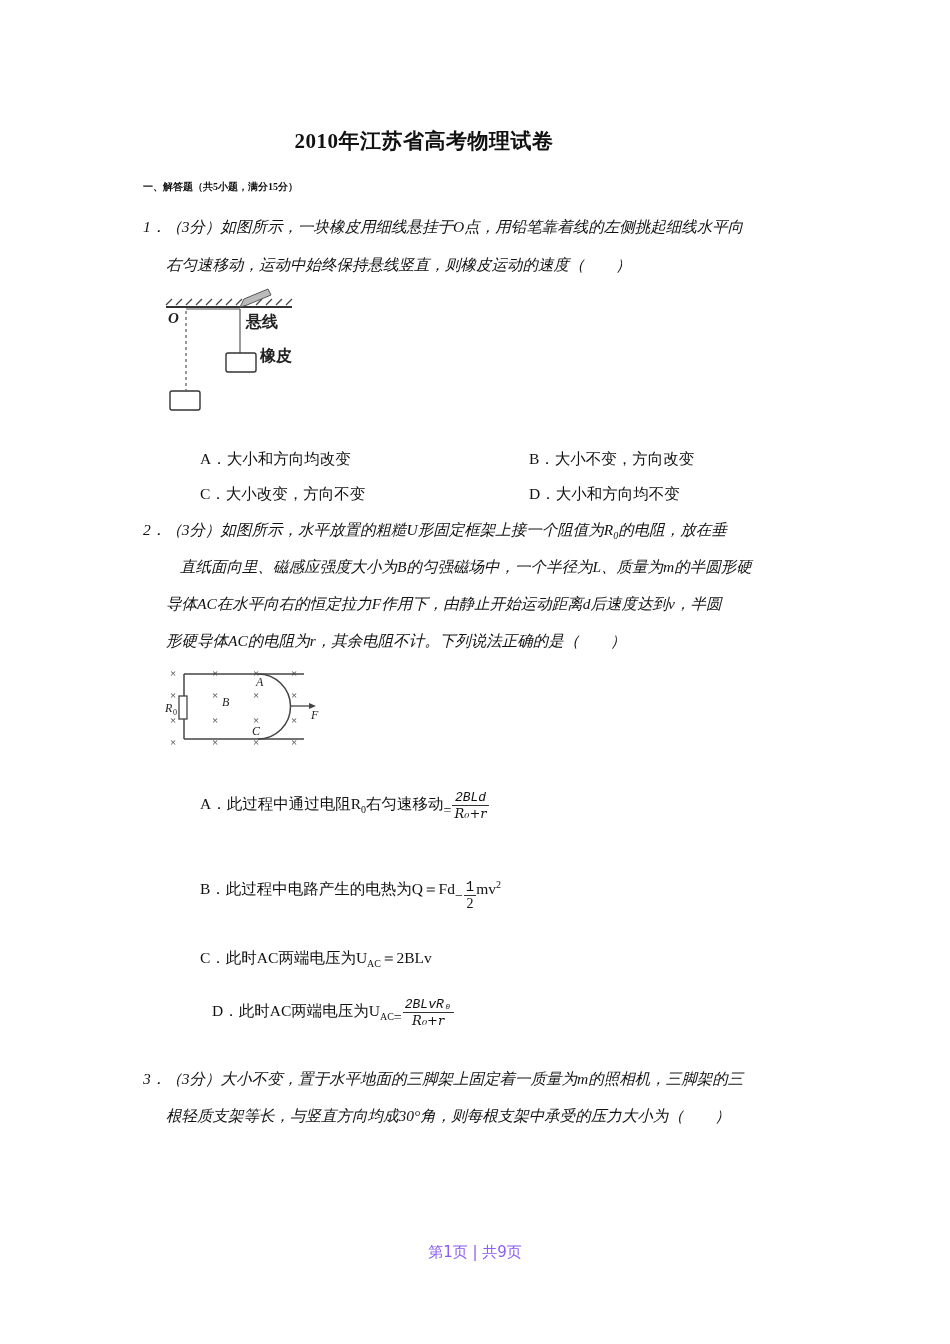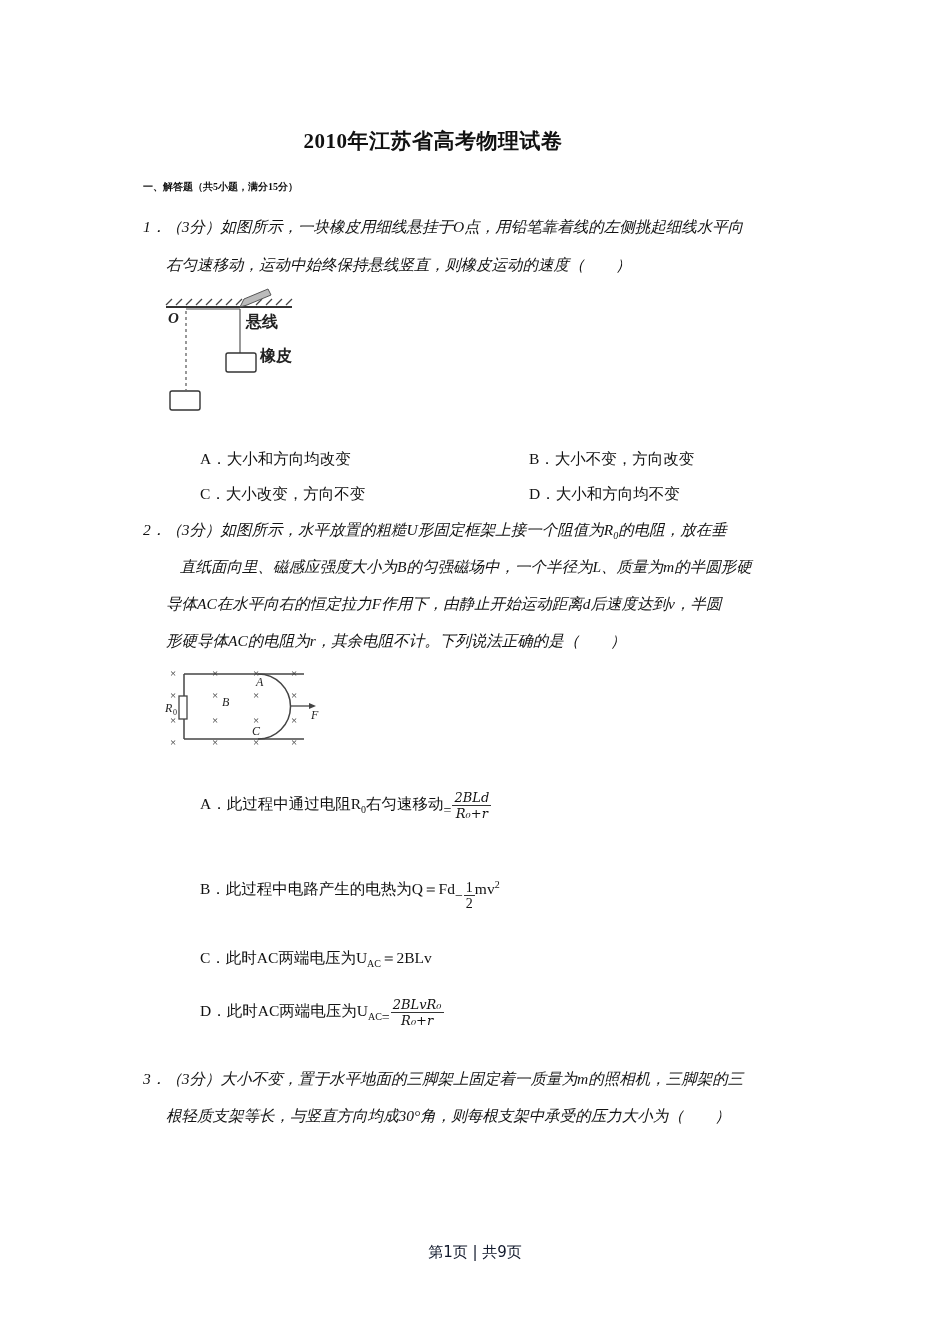--- a/index.html
+++ b/index.html
@@ -3,42 +3,42 @@
 <meta charset="utf-8">
 <style>
   html, body { margin: 0; padding: 0; background: #ffffff; }
   body {
     width: 950px; height: 1344px; position: relative; overflow: hidden;
     font-family: "Liberation Serif", "DejaVu Serif", serif;
     color: #111;
   }
   .abs { position: absolute; }
   .title {
-    left: 13px; width: 840px; top: 127px; text-align: center;
+    left: 4px; width: 840px; top: 127px; text-align: center;
     font-size: 21px; font-weight: bold; letter-spacing: 0.5px;
   }
   .section {
     left: 143px; top: 180px; font-size: 10px; font-weight: bold;
   }
   .line { font-size: 15.5px; white-space: nowrap; line-height: 20px; font-style: italic; }
   .opt { font-size: 15.5px; white-space: nowrap; line-height: 20px; margin-left: 34px; }
   .frac {
     display: inline-block; vertical-align: middle; text-align: center;
     font-family: "DejaVu Serif", serif; font-style: italic; font-size: 13px;
     line-height: 15px; margin-left: 1px;
   }
-  .frac .num { display: block; border-bottom: 1px solid #333; padding: 0 2px; }
+  .frac .num { display: block; border-bottom: 1px solid #333; padding: 0 2px; font-family: Liberation Mono, monospace; }
   .frac .den { display: block; padding: 0 2px; }
   .frac.plain { font-style: normal; font-family: "Liberation Serif", serif; font-size: 14px; }
   sub { font-size: 10px; }
   sup { font-size: 10px; }
   .eq { display:inline-block; vertical-align: -6px; font-size: 14px; }
   .footer {
     left: 0; width: 950px; top: 1243px; text-align: center;
-    font-family: "DejaVu Sans", sans-serif; font-size: 15px; color: #0f172a;
+    font-family: "DejaVu Sans", sans-serif; font-size: 15px; color: #8b5cf6;
   }
   svg text { font-family: "Liberation Serif", serif; }
 </style>
 </head>
 <body>
 
 <div class="abs title">2010年江苏省高考物理试卷</div>
 <div class="abs section">一、解答题（共5小题，满分15分）</div>
 
 <div>
@@ -147,21 +147,21 @@
   </div>
 
   <div class="abs opt" style="left:166px; top:875px;">
     <span>B．</span><span>此过程中电路产生的电热为Q＝Fd</span><span class="eq">−</span><span class="frac plain" style="vertical-align:-14px;"><span class="num">1</span><span class="den">2</span></span><span>mv</span><sup>2</sup>
   </div>
 
   <div class="abs opt" style="left:166px; top:948px;">
     <span>C．</span><span>此时AC两端电压为U</span><sub>AC</sub><span>＝2BLv</span>
   </div>
 
-  <div class="abs opt" style="left:166px; top:997px;">
+  <div class="abs opt" style="left:178px; top:997px;">
     <span>D．</span><span>此时AC两端电压为U</span><sub>AC</sub><span class="eq">=</span><span class="frac"><span class="num">2BLvR₀</span><span class="den">R₀+r</span></span>
   </div>
 </div>
 
 <div>
   <div class="abs line" style="left:143px; top:1069px;">
     <span>3．</span><span>（3分）</span><span>大小不变，置于水平地面的三脚架上固定着一质量为m的照相机，三脚架的三</span>
   </div>
   <div class="abs line" style="left:166px; top:1106px;">根轻质支架等长，与竖直方向均成30°角，则每根支架中承受的压力大小为（　　）</div>
 </div>

